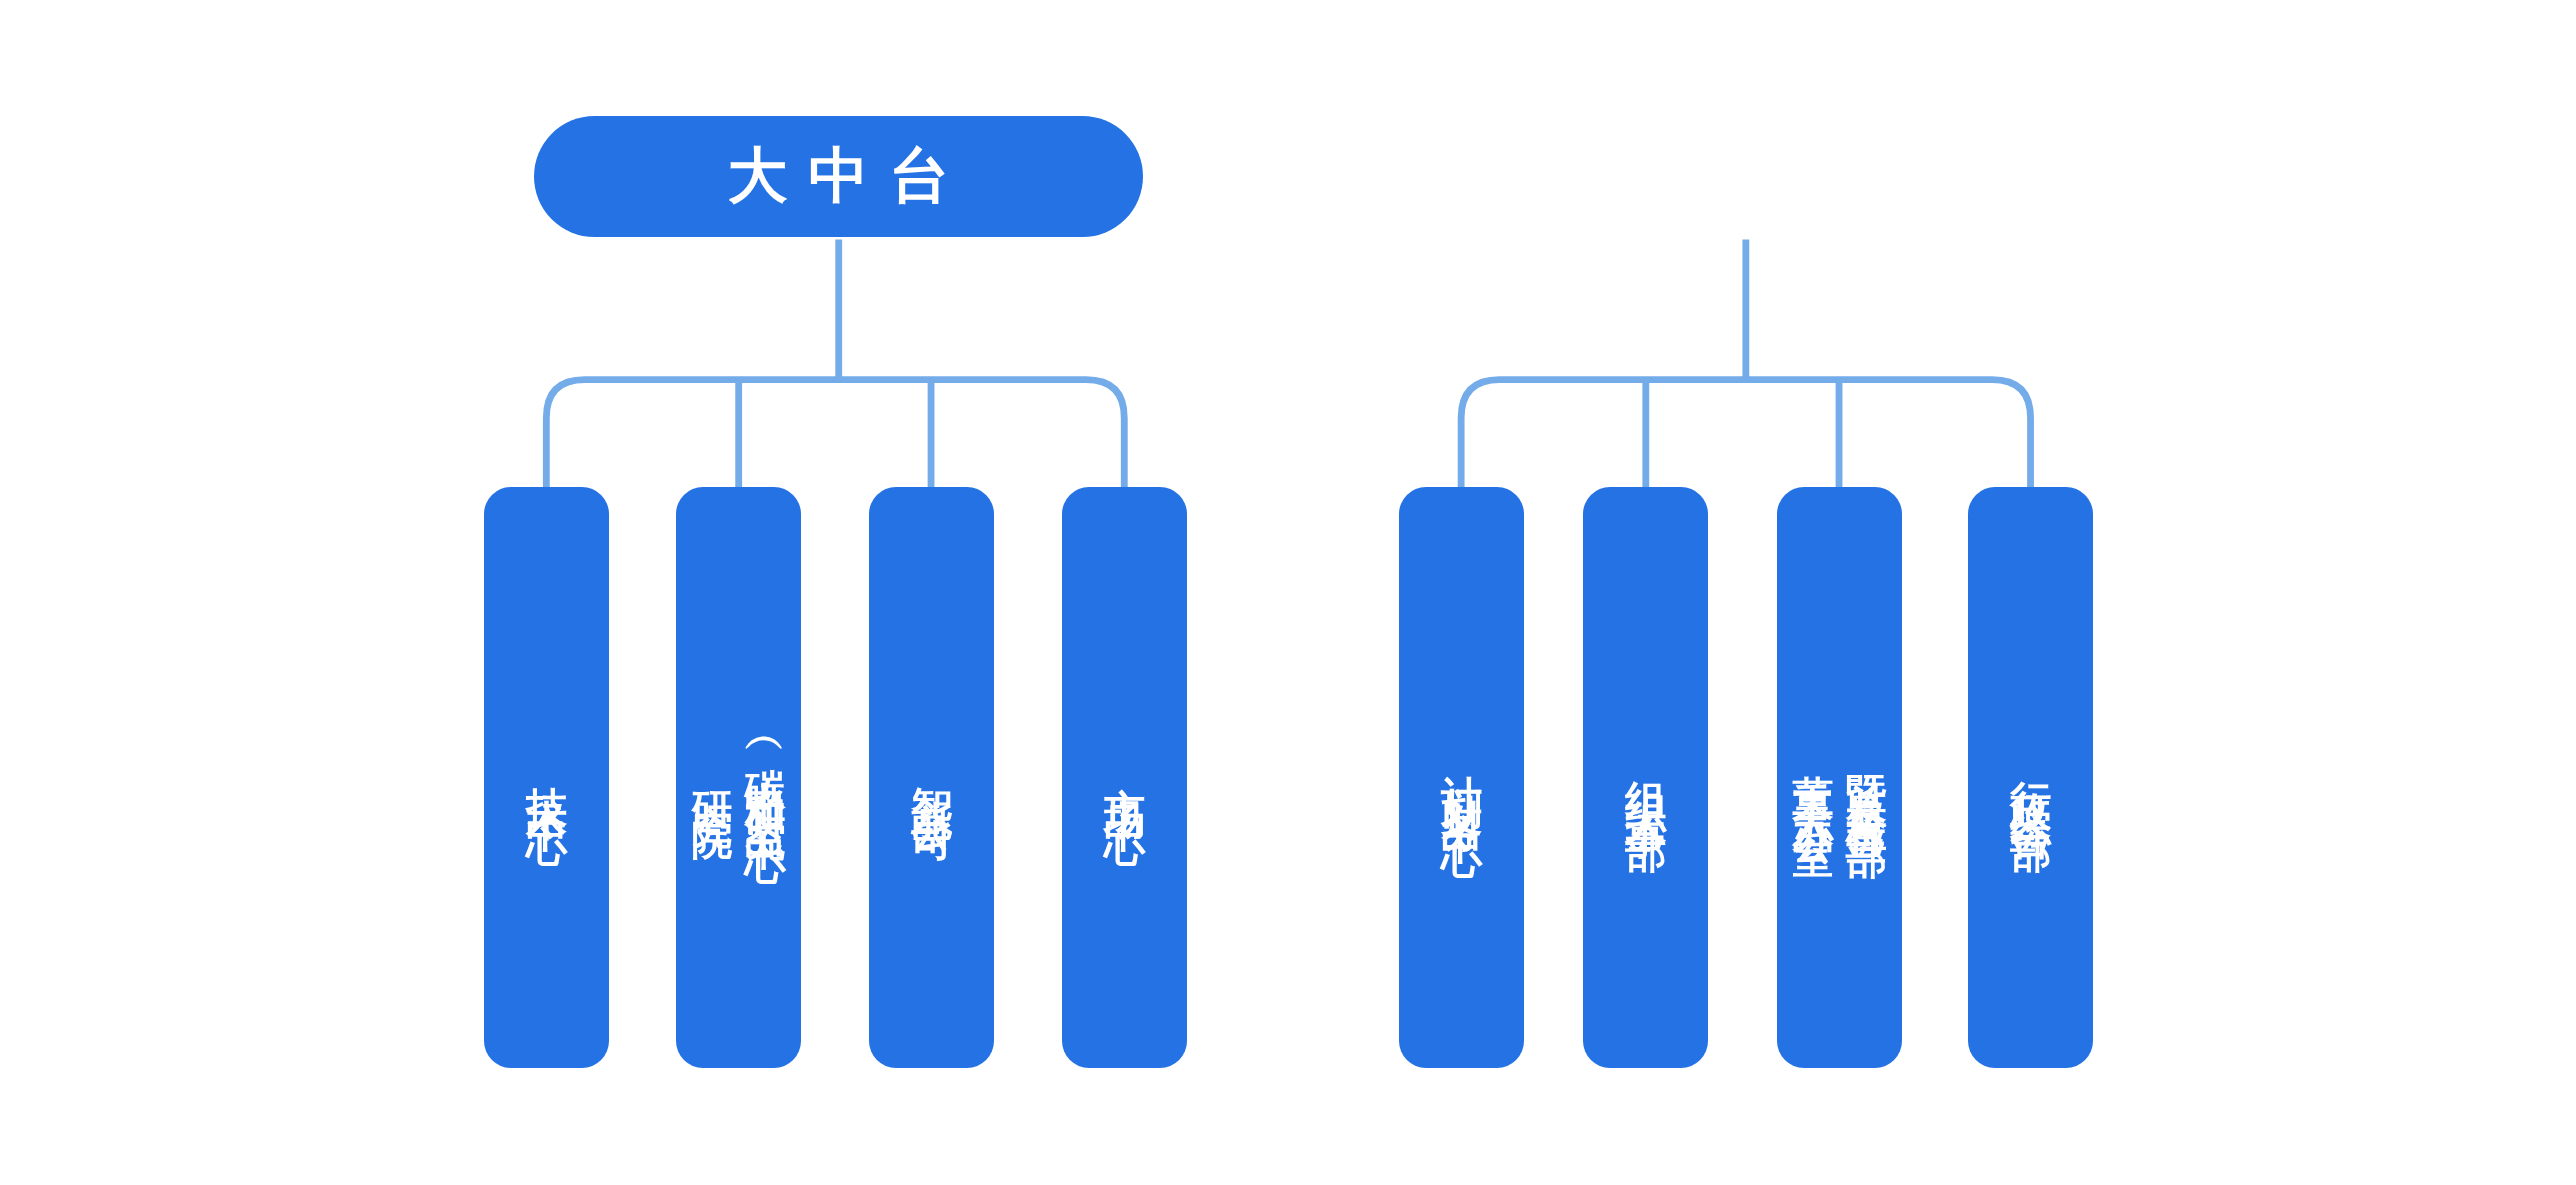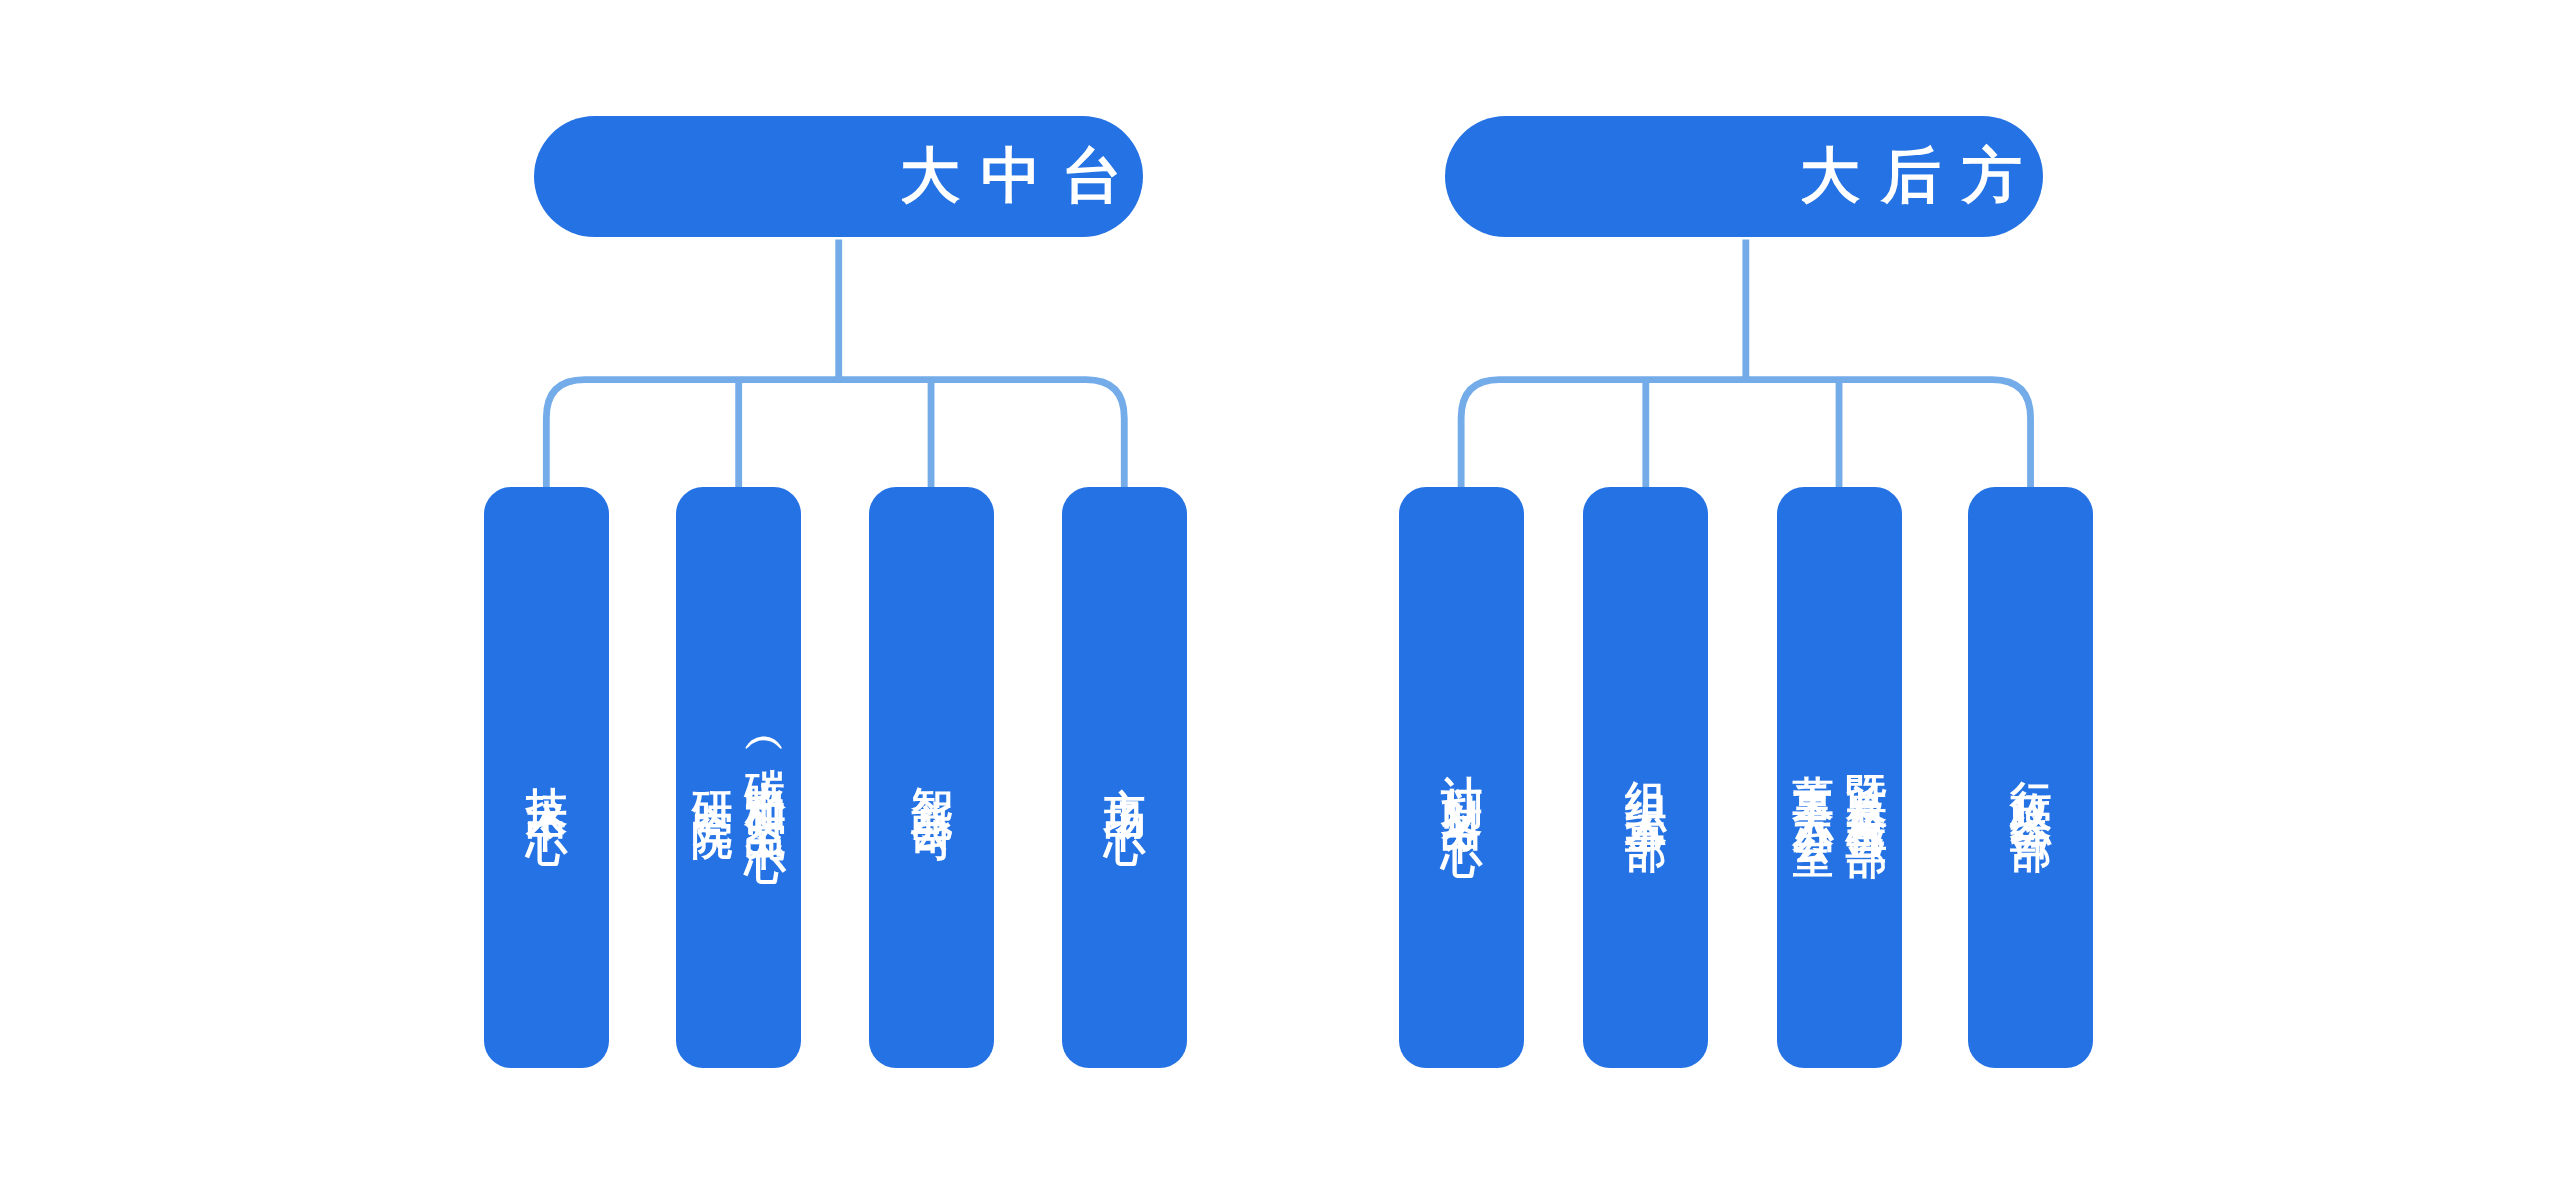--- a/index.html
+++ b/index.html
@@ -35,21 +35,21 @@
     stroke-linecap: butt;
   }
   .group-pill {
     position: absolute;
     top: 116px;
     height: 121px;
     background: var(--node-fill);
     border-radius: 61px;
     display: flex;
     align-items: center;
-    justify-content: flex-end;
+    justify-content: center;
   }
   .group-pill .group-title {
     color: var(--text);
     font-size: 60px;
     font-weight: bold;
     letter-spacing: 0.35em;
     padding-left: 0.35em; 
     white-space: nowrap;
   }
   .dept-node {
@@ -115,23 +115,20 @@
     <span class="dept-label">研究院
 （碳中和研究中心）</span>
   </div>
   <div class="dept-node pos-c3">
     <span class="dept-label">智能公司</span>
   </div>
   <div class="dept-node pos-c4">
     <span class="dept-label">市场中心</span>
   </div>
 
-  <div class="group-pill pos-p2">
-    <span class="group-title">大后方</span>
-  </div>
   <div class="dept-node pos-c5">
     <span class="dept-label">计划财务中心</span>
   </div>
   <div class="dept-node pos-c6">
     <span class="dept-label">组织人事部</span>
   </div>
   <div class="dept-node pos-c7">
     <span class="dept-label">董事会办公室
 暨监督检查部</span>
   </div>

